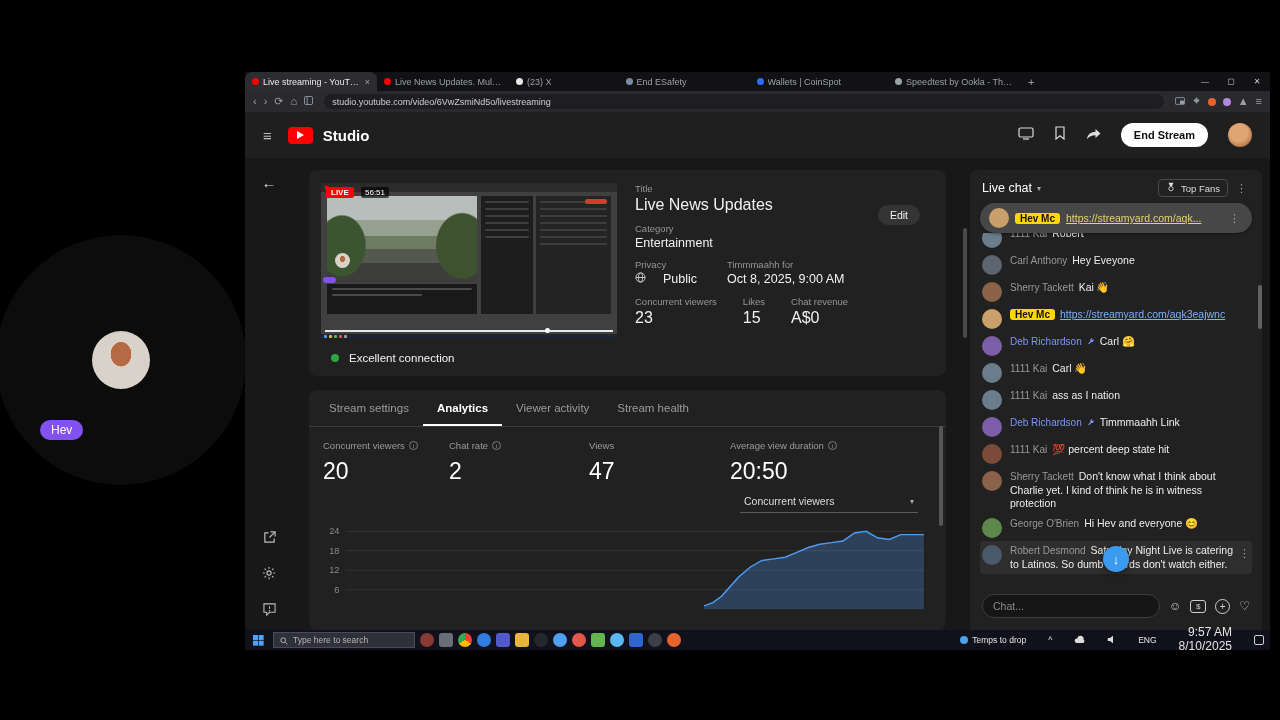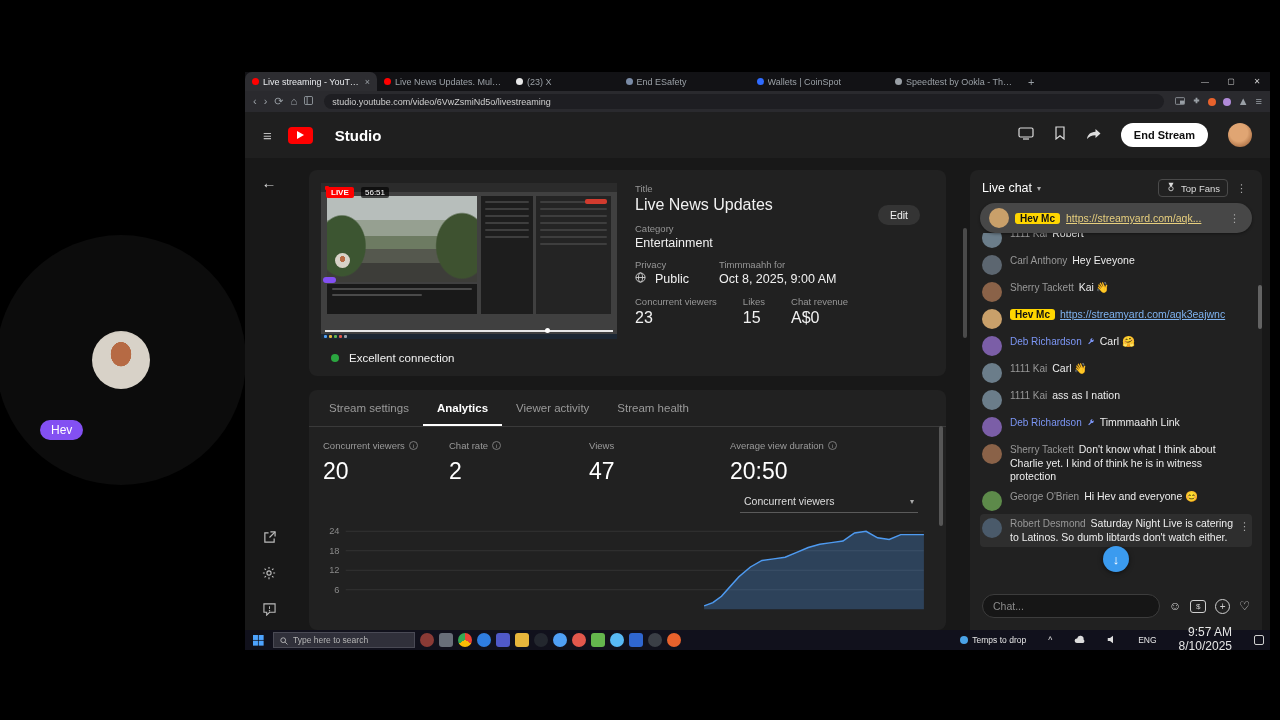--- a/index.html
+++ b/index.html
@@ -33,21 +33,21 @@
   .nav-icon{color:#9aa0a6;font-size:11px;line-height:1}
   .addressbar{flex:1;height:15px;background:#1e1e22;border-radius:8px;display:flex;align-items:center;padding:0 8px;gap:6px;margin:0 4px;min-width:0}
   .url{color:#cfcfcf;font-size:9px;white-space:nowrap;overflow:hidden}
   .nav-right{display:flex;align-items:center;gap:7px}
   .dot-ic{width:8px;height:8px;border-radius:50%}
 
   
   .studio{flex:1;display:flex;flex-direction:column;min-height:0;background:#181818}
   .studio-header{height:46px;background:#1f1f1f;display:flex;align-items:center;padding:0 18px;gap:16px;flex:none}
   .hamburger{color:#bbb;font-size:15px}
-  .brand{display:flex;align-items:flex-start;gap:22px}
+  .brand{display:flex;align-items:flex-start;gap:10px}
   .brand-icon{width:25px;height:17px;background:#f00;border-radius:4px;position:relative}
   .brand-icon:after{content:"";position:absolute;left:9px;top:4.5px;border-left:7px solid #fff;border-top:4px solid transparent;border-bottom:4px solid transparent}
   .brand-name{color:#fff;font-size:15px;font-weight:bold}
   .header-right{margin-left:auto;display:flex;align-items:center;gap:20px}
   .end-stream{background:#fff;color:#0f0f0f;font-size:11px;font-weight:bold;border:none;border-radius:15px;padding:6px 13px;cursor:pointer}
   .hdr-avatar{width:24px;height:24px;border-radius:50%;background:radial-gradient(circle at 45% 40%,#e0a573 0 45%,#8a4f28)}
 
   .studio-body{flex:1;display:flex;min-height:0}
   .mini-sidebar{width:48px;display:flex;flex-direction:column;align-items:center;padding:16px 0 10px;color:#bbb;flex:none}
   .back-arrow{font-size:15px;color:#ddd}
@@ -83,21 +83,21 @@
   .live-badge{position:absolute;left:5px;top:4px;background:#f00;color:#fff;font-size:8px;font-weight:bold;padding:1px 5px;border-radius:2px;z-index:4}
   .live-time{position:absolute;left:40px;top:4px;color:#fff;font-size:8px;background:rgba(0,0,0,.65);padding:1px 4px;border-radius:2px;z-index:4}
 
   .meta{flex:1;padding-left:18px;position:relative;min-width:0}
   .lbl{color:#969696;font-size:9.5px}
   .val{color:#f1f1f1;font-size:12.5px;margin-top:2px}
   .title-val{font-size:16px}
   .meta-block{margin-bottom:9px}
   .edit-btn{position:absolute;right:14px;top:22px;background:#343434;border:none;color:#f1f1f1;font-size:10.5px;border-radius:14px;padding:4px 12px;cursor:pointer}
   .two-col{display:flex;gap:30px;margin-bottom:10px}
-  .privacy-val{display:flex;align-items:center;gap:9px}
+  .privacy-val{display:flex;align-items:center;gap:17px}
   .stats-row{display:flex;gap:26px}
   .stat .val{font-size:16px}
   .connection{display:flex;align-items:center;gap:10px;padding:13px 10px 12px}
   .conn-dot{width:8px;height:8px;border-radius:50%;background:#2ba640}
   .conn-text{color:#f1f1f1;font-size:11.5px}
 
   
   .analytics-card{flex:1;min-height:0;position:relative;display:flex;flex-direction:column;overflow:hidden}
   .an-tabs{display:flex;padding:0 6px;border-bottom:1px solid #3a3a3a;flex:none}
   .an-tab{padding:12px 14px;font-size:11.5px;color:#9a9a9a;cursor:pointer}
@@ -522,20 +522,24 @@
               </div>
               <div class="msg">
                 <span class="av" style="background: rgb(107, 125, 138);"></span>
                 <span class="body"><span class="name">1111 Kai</span><span class="text">ass as I nation</span></span>
               </div>
               <div class="msg mod">
                 <span class="av" style="background: rgb(123, 94, 167);"></span>
                 <span class="body"><span class="name">Deb Richardson</span><span class="wrench"><svg width="8" height="8" viewBox="0 0 16 16">
                       <path fill="#7c96f5" d="M13.5 4.5a3.5 3.5 0 0 1-4.7 3.3L4 12.6 2.4 11l4.8-4.8A3.5 3.5 0 0 1 11.5 1L9.5 3 11 4.5l2-2c.3.6.5 1.3.5 2z"></path>
                     </svg></span><span class="text">Timmmaahh Link</span></span>
+              </div>
+              <div class="msg">
+                <span class="av" style="background: rgb(125, 74, 58);"></span>
+                <span class="body"><span class="name">1111 Kai</span><span class="text">💯 percent deep state hit</span></span>
               </div>
               <div class="msg">
                 <span class="av" style="background: rgb(138, 98, 72);"></span>
                 <span class="body"><span class="name">Sherry Tackett</span><span class="text">Don't know what I think about Charlie yet. I kind of think he is in witness protection</span></span>
               </div>
               <div class="msg">
                 <span class="av" style="background: rgb(93, 138, 74);"></span>
                 <span class="body"><span class="name">George O'Brien</span><span class="text">Hi Hev and everyone 😊</span></span>
               </div>
               <div class="msg highlight">

